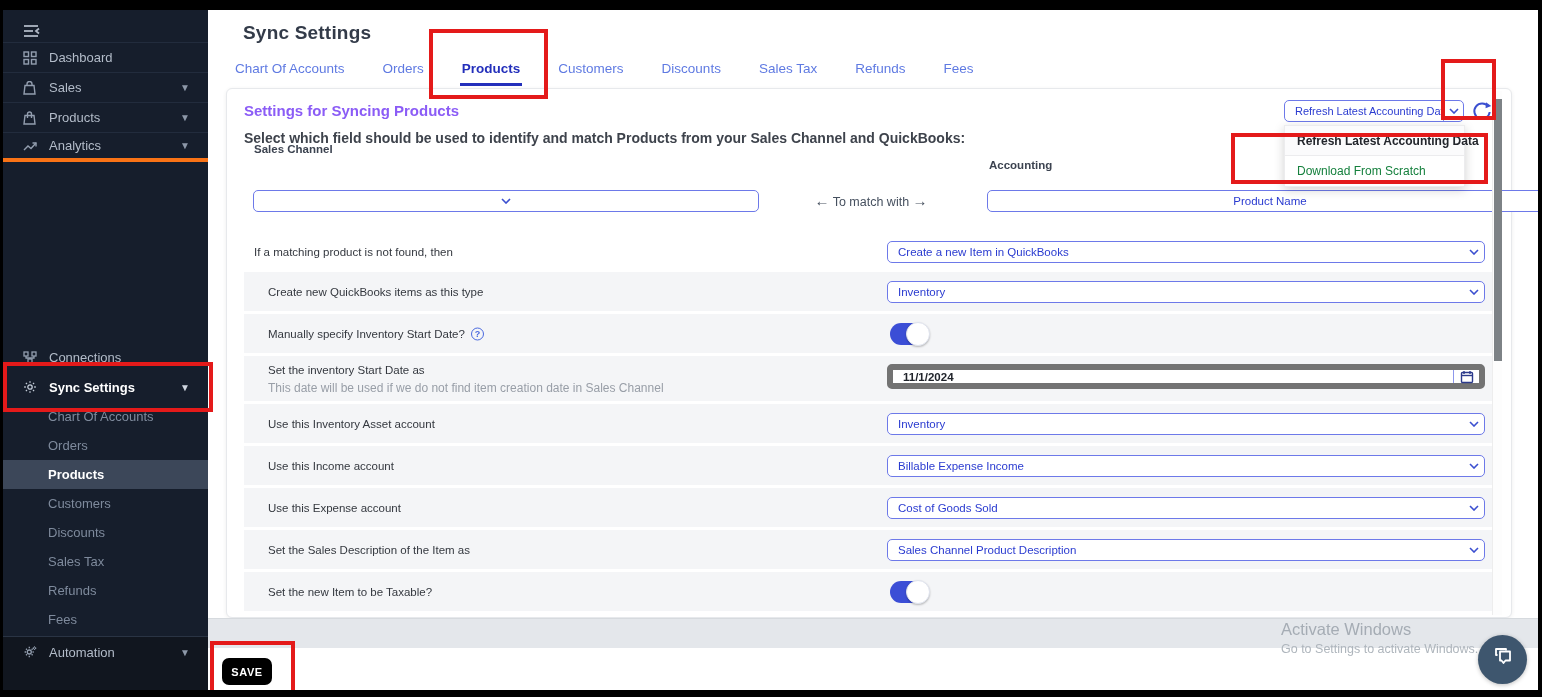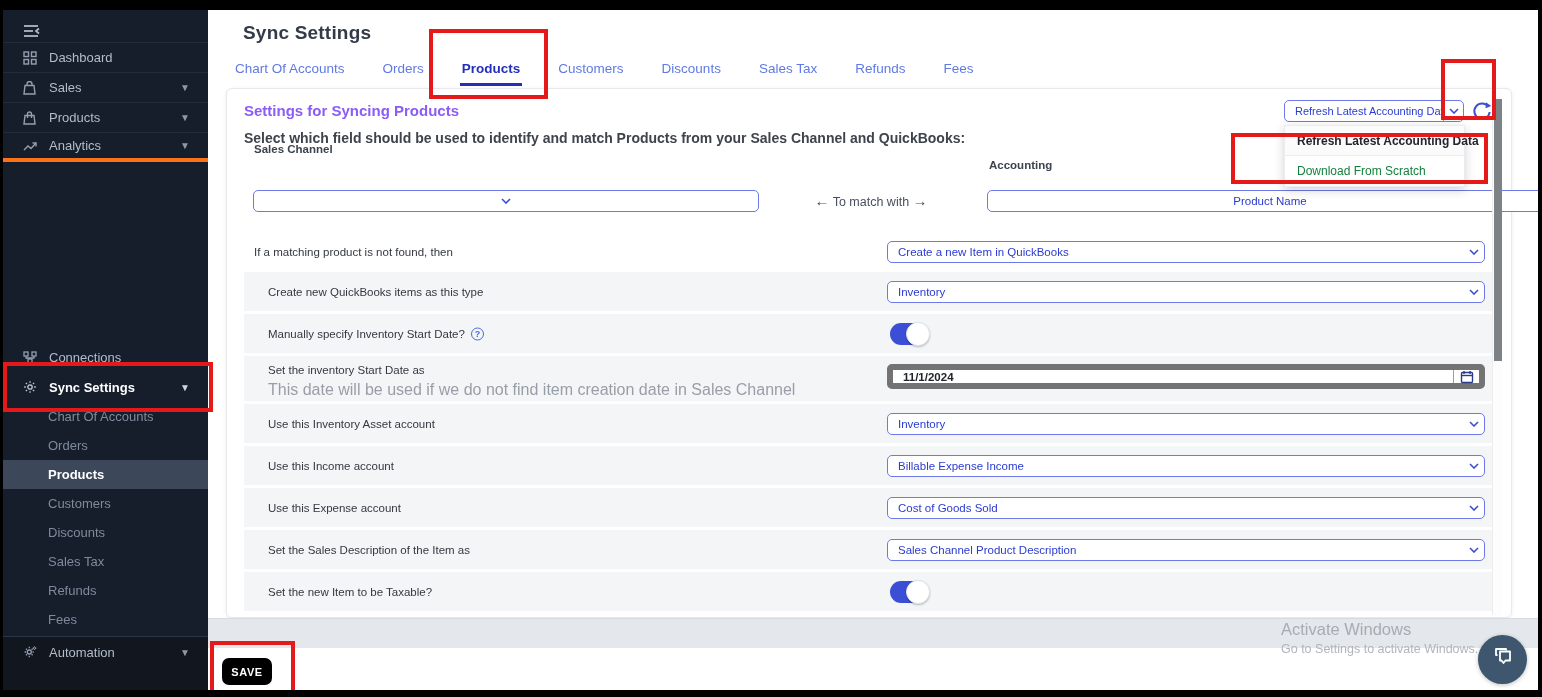--- a/index.html
+++ b/index.html
@@ -44,21 +44,21 @@
 
   .col-label { position:absolute; font-size:11.5px; font-weight:bold; color:#3c4350; }
   .match-note { position:absolute; left:576px; top:103px; width:136px; text-align:center; font-size:12.5px; color:#46505f; }
   .match-note .arr { font-size:15px; color:#46505f; }
 
   .row { position:absolute; left:17px; width:1254px; background:#f4f5f7; }
   .row.white { background:#ffffff; }
   .row-label { position:absolute; left:24px; top:50%; transform:translateY(-50%); font-size:11.5px; color:#34383f; display:flex; align-items:center; gap:6px; }
   .row.white .row-label { left:10px; }
   .row-label-wrap { position:absolute; left:24px; top:8px; }
-  .row-helper { font-size:16px; color:#989ea7; margin-top:5px; }
+  .row-helper { font-size:12px; color:#989ea7; margin-top:5px; }
   .row-select { position:absolute; right:13px; top:50%; transform:translateY(-50%); width:598px; }
   .toggle { position:absolute; left:646px; top:50%; transform:translateY(-50%); width:36px; height:22px; border-radius:11px; background:#3b4ed6; cursor:pointer; }
   .toggle .knob { position:absolute; right:-4px; top:-1px; width:24px; height:24px; border-radius:50%; background:#fff; border:1px solid #dfe3ee; box-shadow:0 1px 2px rgba(0,0,0,.25); }
   .help-dot { display:inline-flex; align-items:center; justify-content:center; width:13px; height:13px; border-radius:50%; border:1.4px solid #4a69df; color:#4a69df; font-size:9px; font-weight:bold; }
 
   .date-input { position:absolute; right:13px; top:8px; width:598px; height:25px; border:6px solid #737373; border-radius:5px; background:#fff; display:flex; align-items:center; }
   .date-text { flex:1; padding-left:10px; font-size:11.5px; color:#20242b; font-weight:bold; }
   .date-cal { width:26px; height:100%; border-left:1px solid #8d97ec; display:flex; align-items:center; justify-content:center; cursor:pointer; }
 
   .scrollbar { position:absolute; right:9px; top:2px; width:10px; height:524px; background:#fdfdfd; border-left:1px solid #ededed; }

